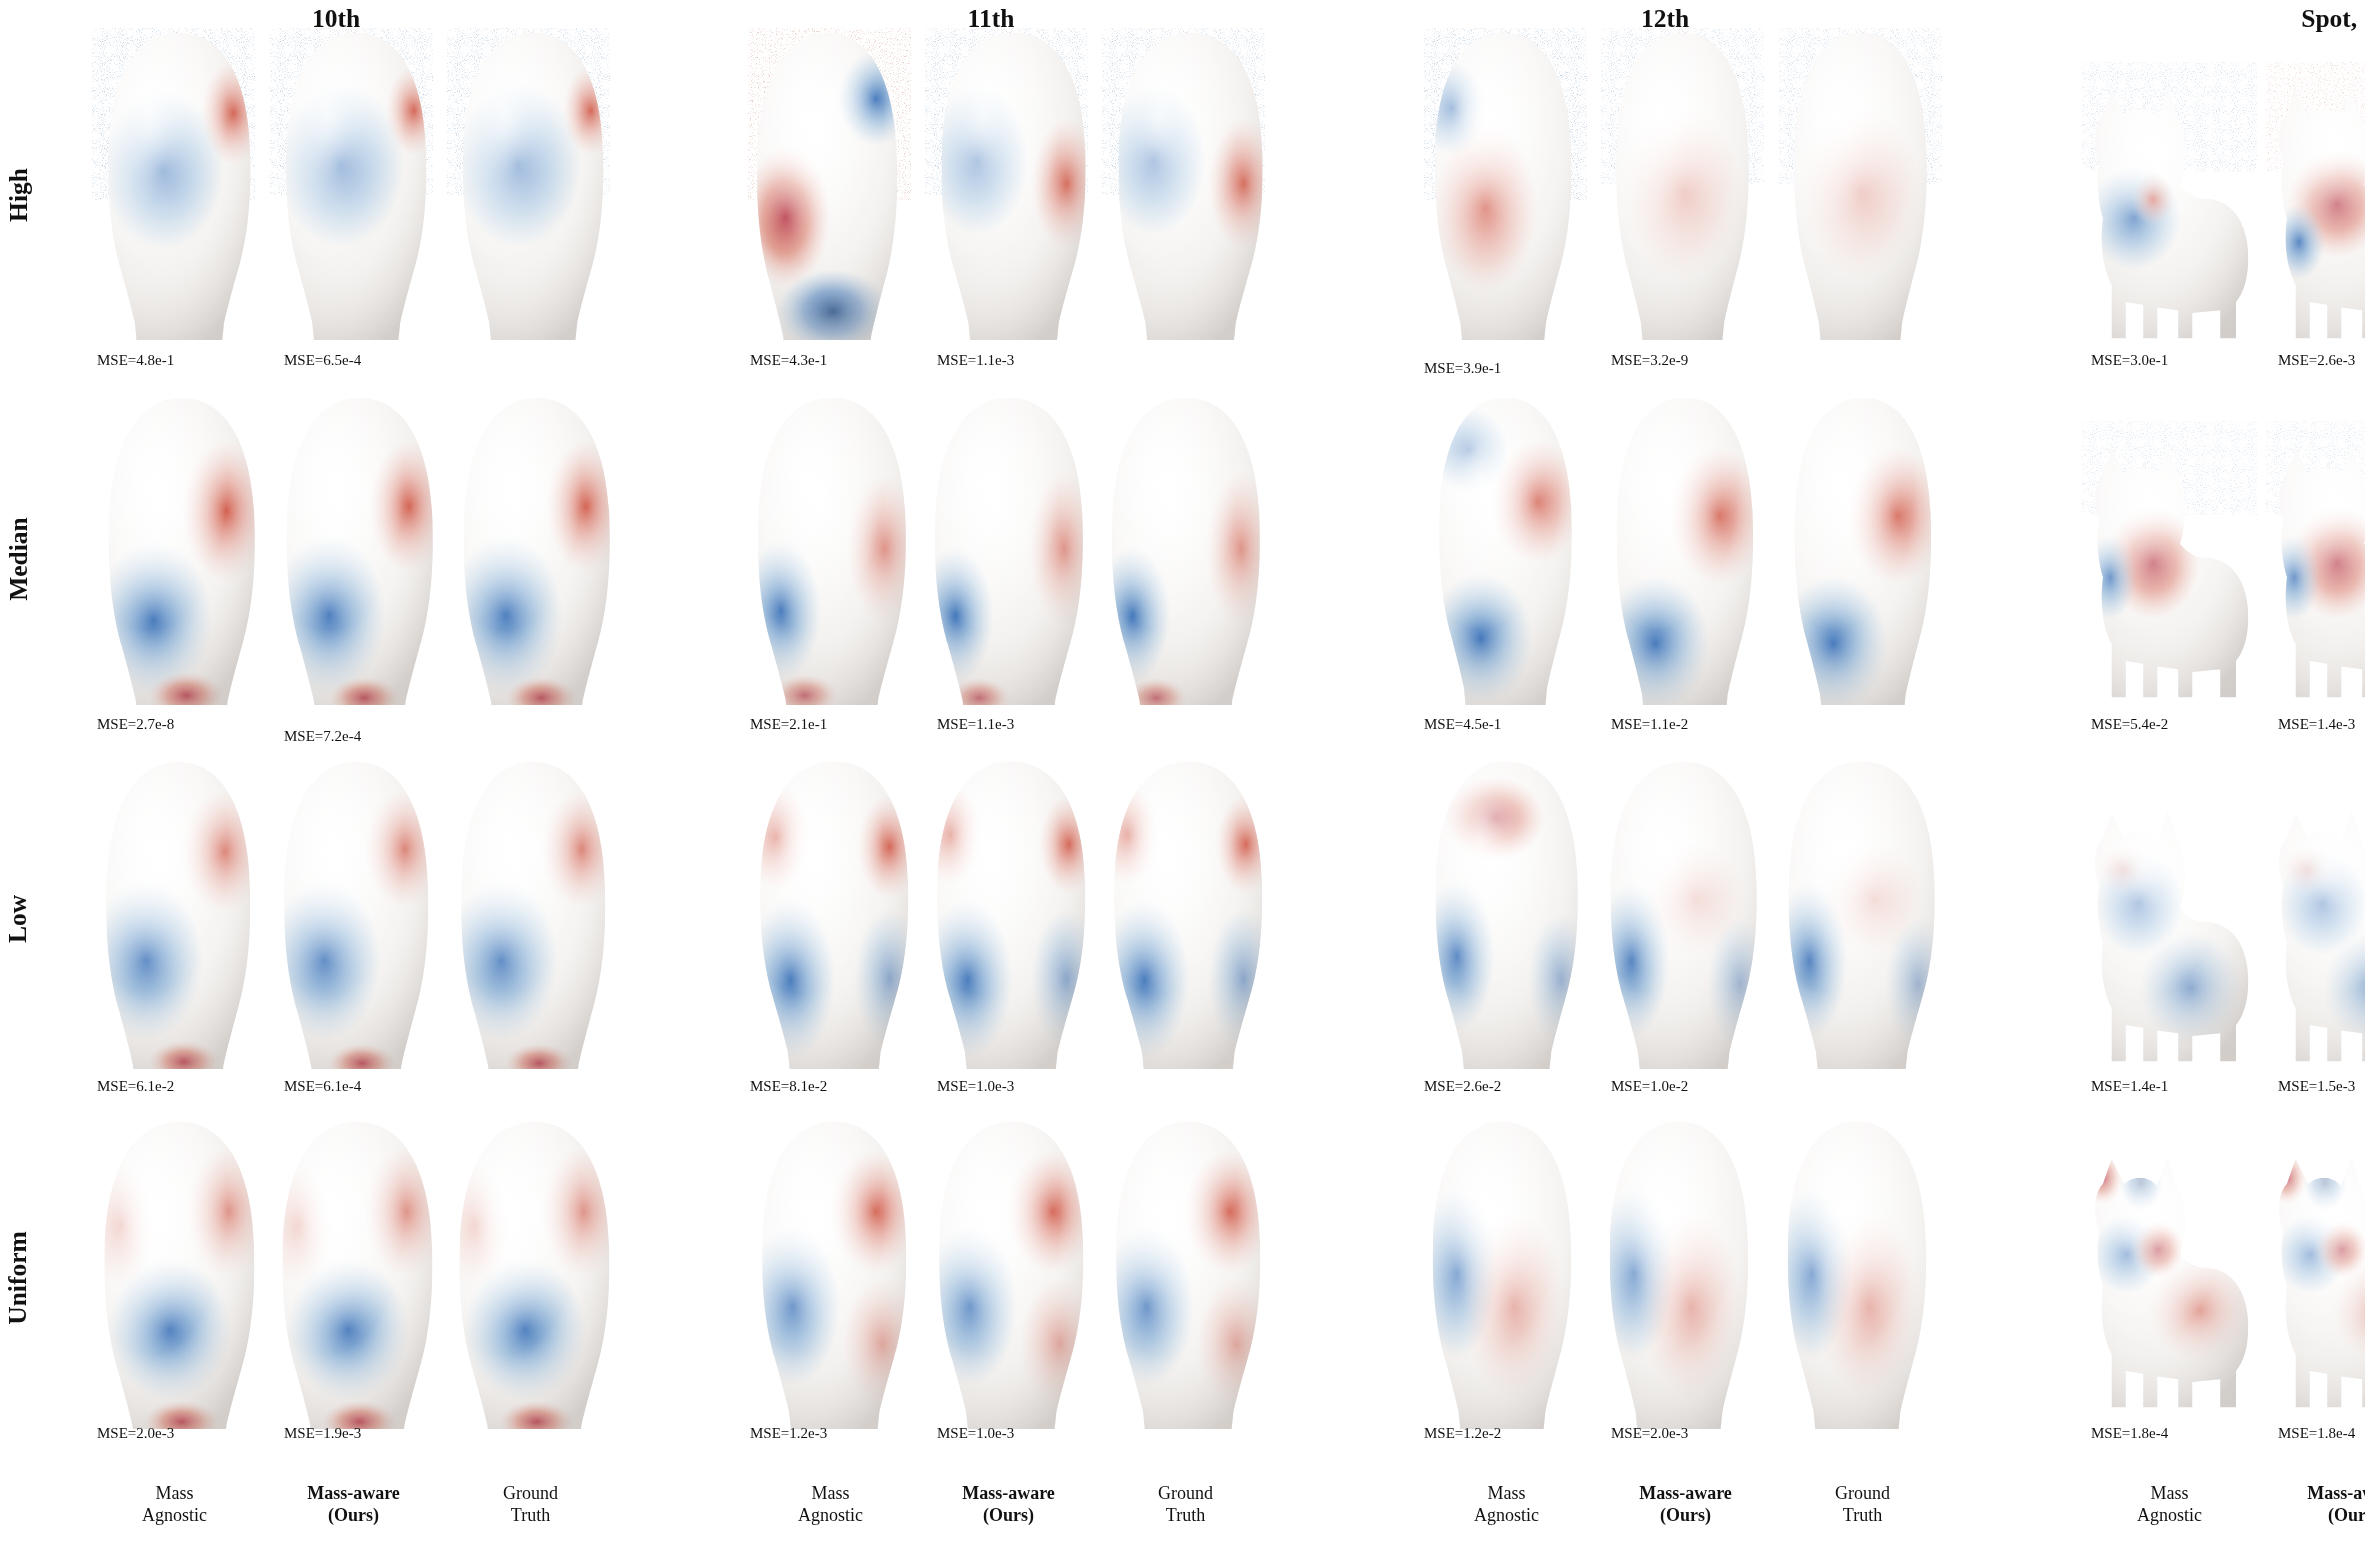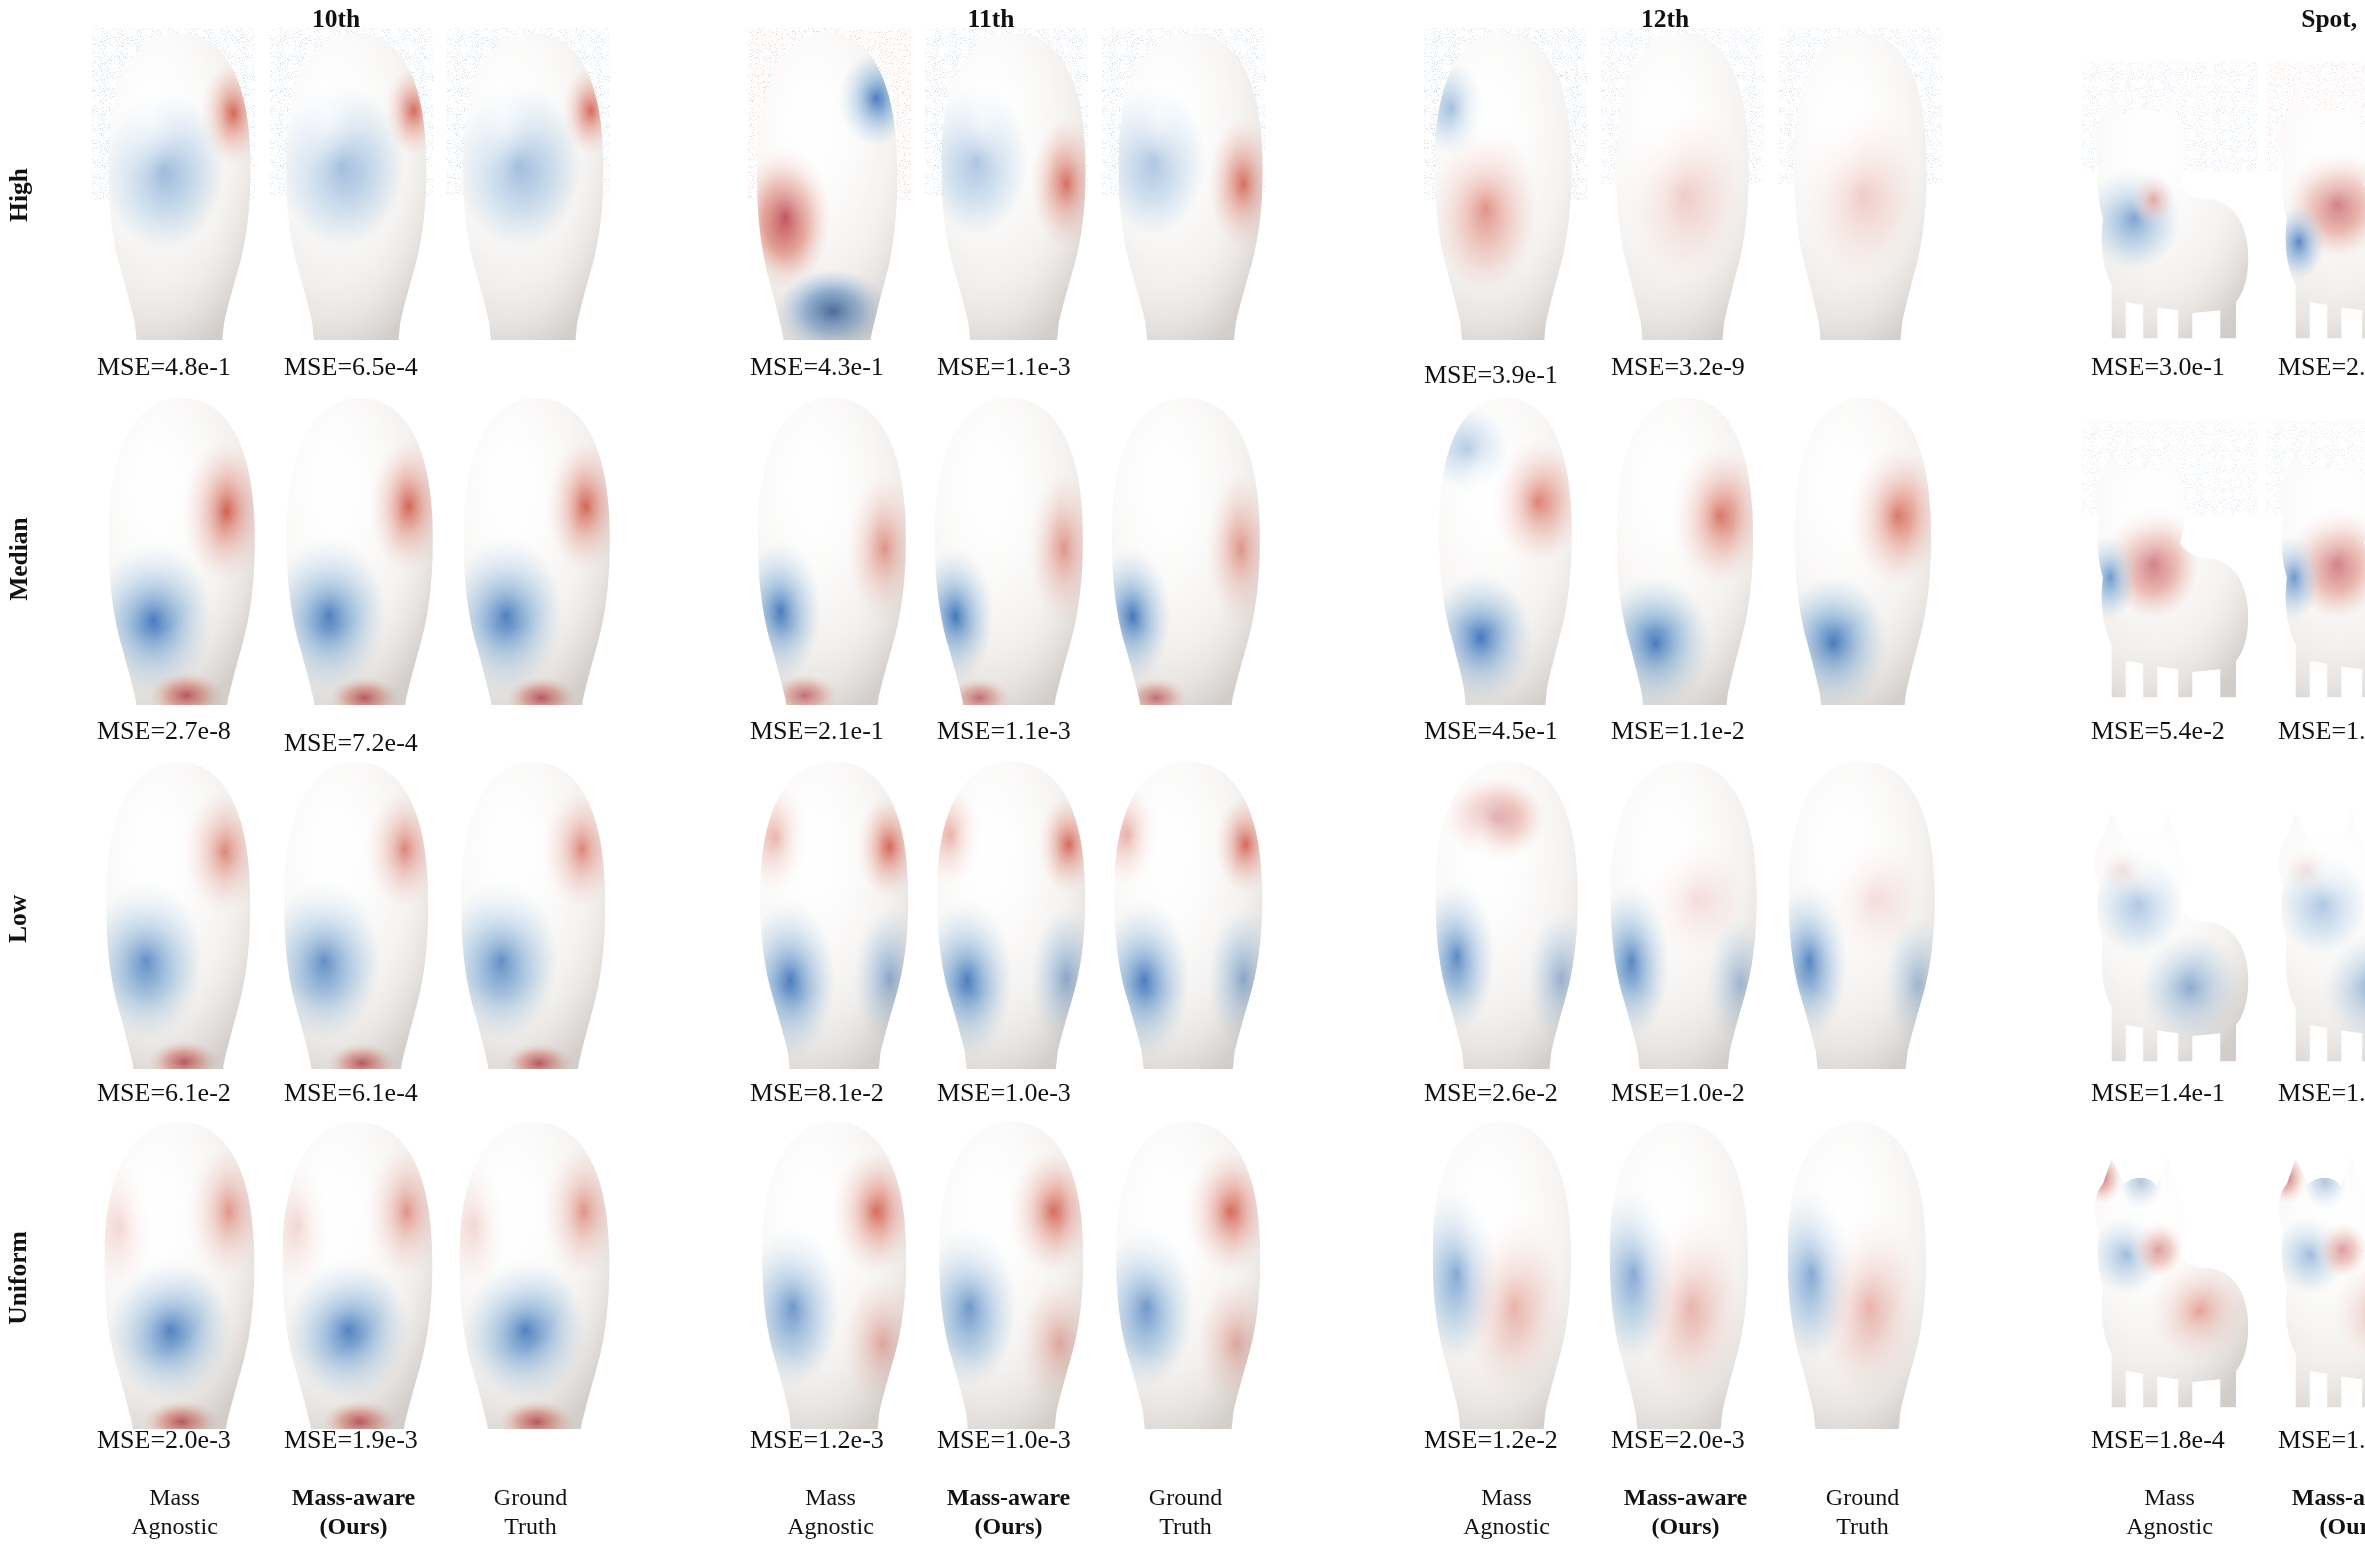--- a/index.html
+++ b/index.html
@@ -37,33 +37,33 @@
   }
 
   
   .tile{position:absolute;overflow:hidden;}
   .tile svg{display:block;width:100%;height:100%;}
 
   
   .mse{
     position:absolute;
     font-family:"Liberation Serif", serif;
-    font-size:26px;
+    font-size:15px;
     color:#111;
     white-space:nowrap;
     text-align:left;
   }
 
   
   .legend-cell{
     position:absolute;
     width:203px;
     text-align:center;
     font-family:"Liberation Serif", serif;
-    font-size:24px;
+    font-size:18px;
     line-height:1.22;
     color:#111;
   }
   .legend-cell.bold{font-weight:bold;}
   .legend-line{display:block;}
 </style>
 </head>
 <body>
 
 <div class="figure">

